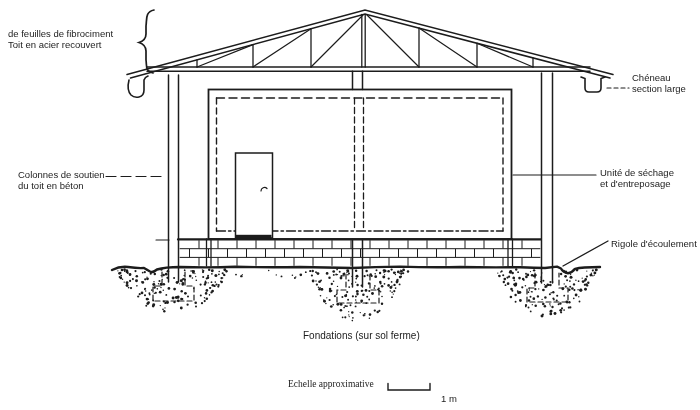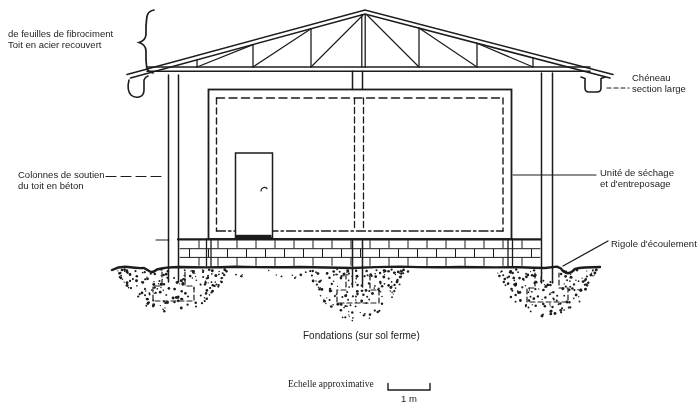--- a/index.html
+++ b/index.html
@@ -6,21 +6,21 @@
   html,body { margin:0; padding:0; background:var(--bg); }
   #stage {
     position:relative; width:700px; height:410px; background:var(--bg);
     font-family:"Liberation Sans","DejaVu Sans",sans-serif; color:var(--ink);
     overflow:hidden;
   }
   #drawing { position:absolute; inset:0; }
   .lbl { position:absolute; font-size:9.5px; line-height:11px; white-space:nowrap; }
   .lbl span { display:block; }
   .caption { font-size:10px;text-align:right; }
-  .center { text-align:center; }
+  .center { text-align:center;margin-left:40px; }
 </style>
 </head>
 <body>
 
 <div id="stage">
 
   <svg id="drawing" viewBox="0 0 700 410" stroke="#1c1c1c" fill="none" stroke-linecap="round">
 
     <g stroke-width="1.5">
       <polyline points="127,74.5 365,10 613,74.5"></polyline>

